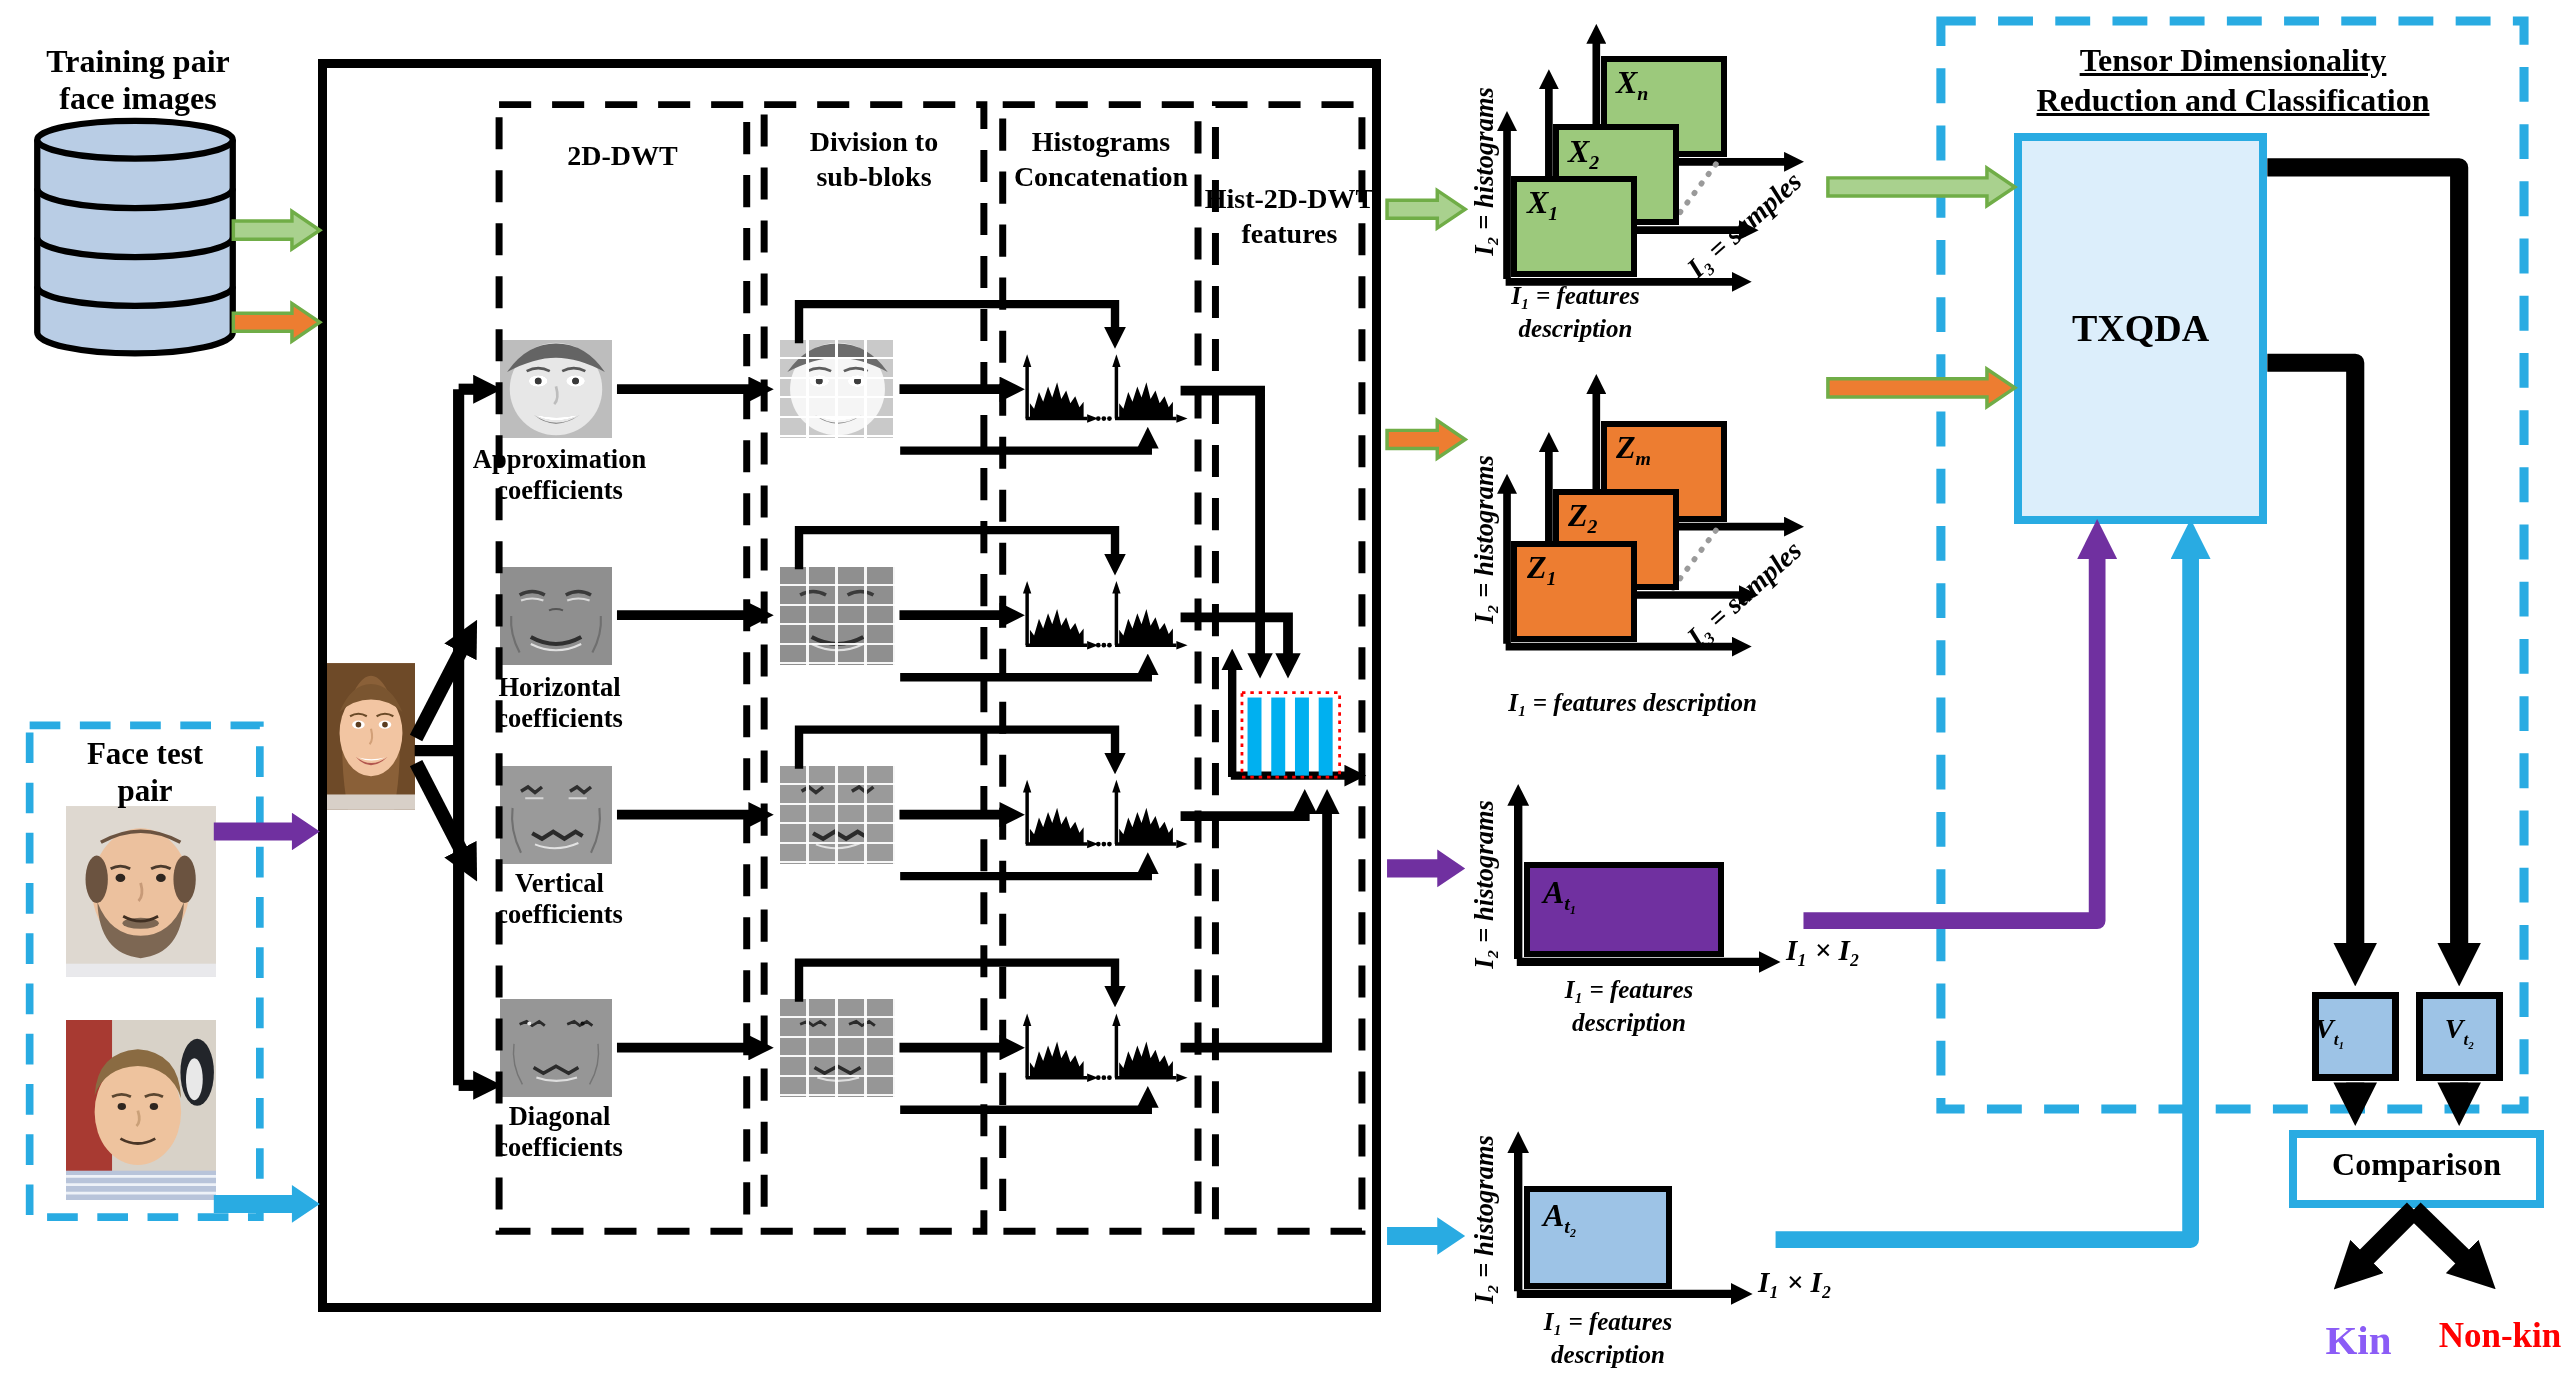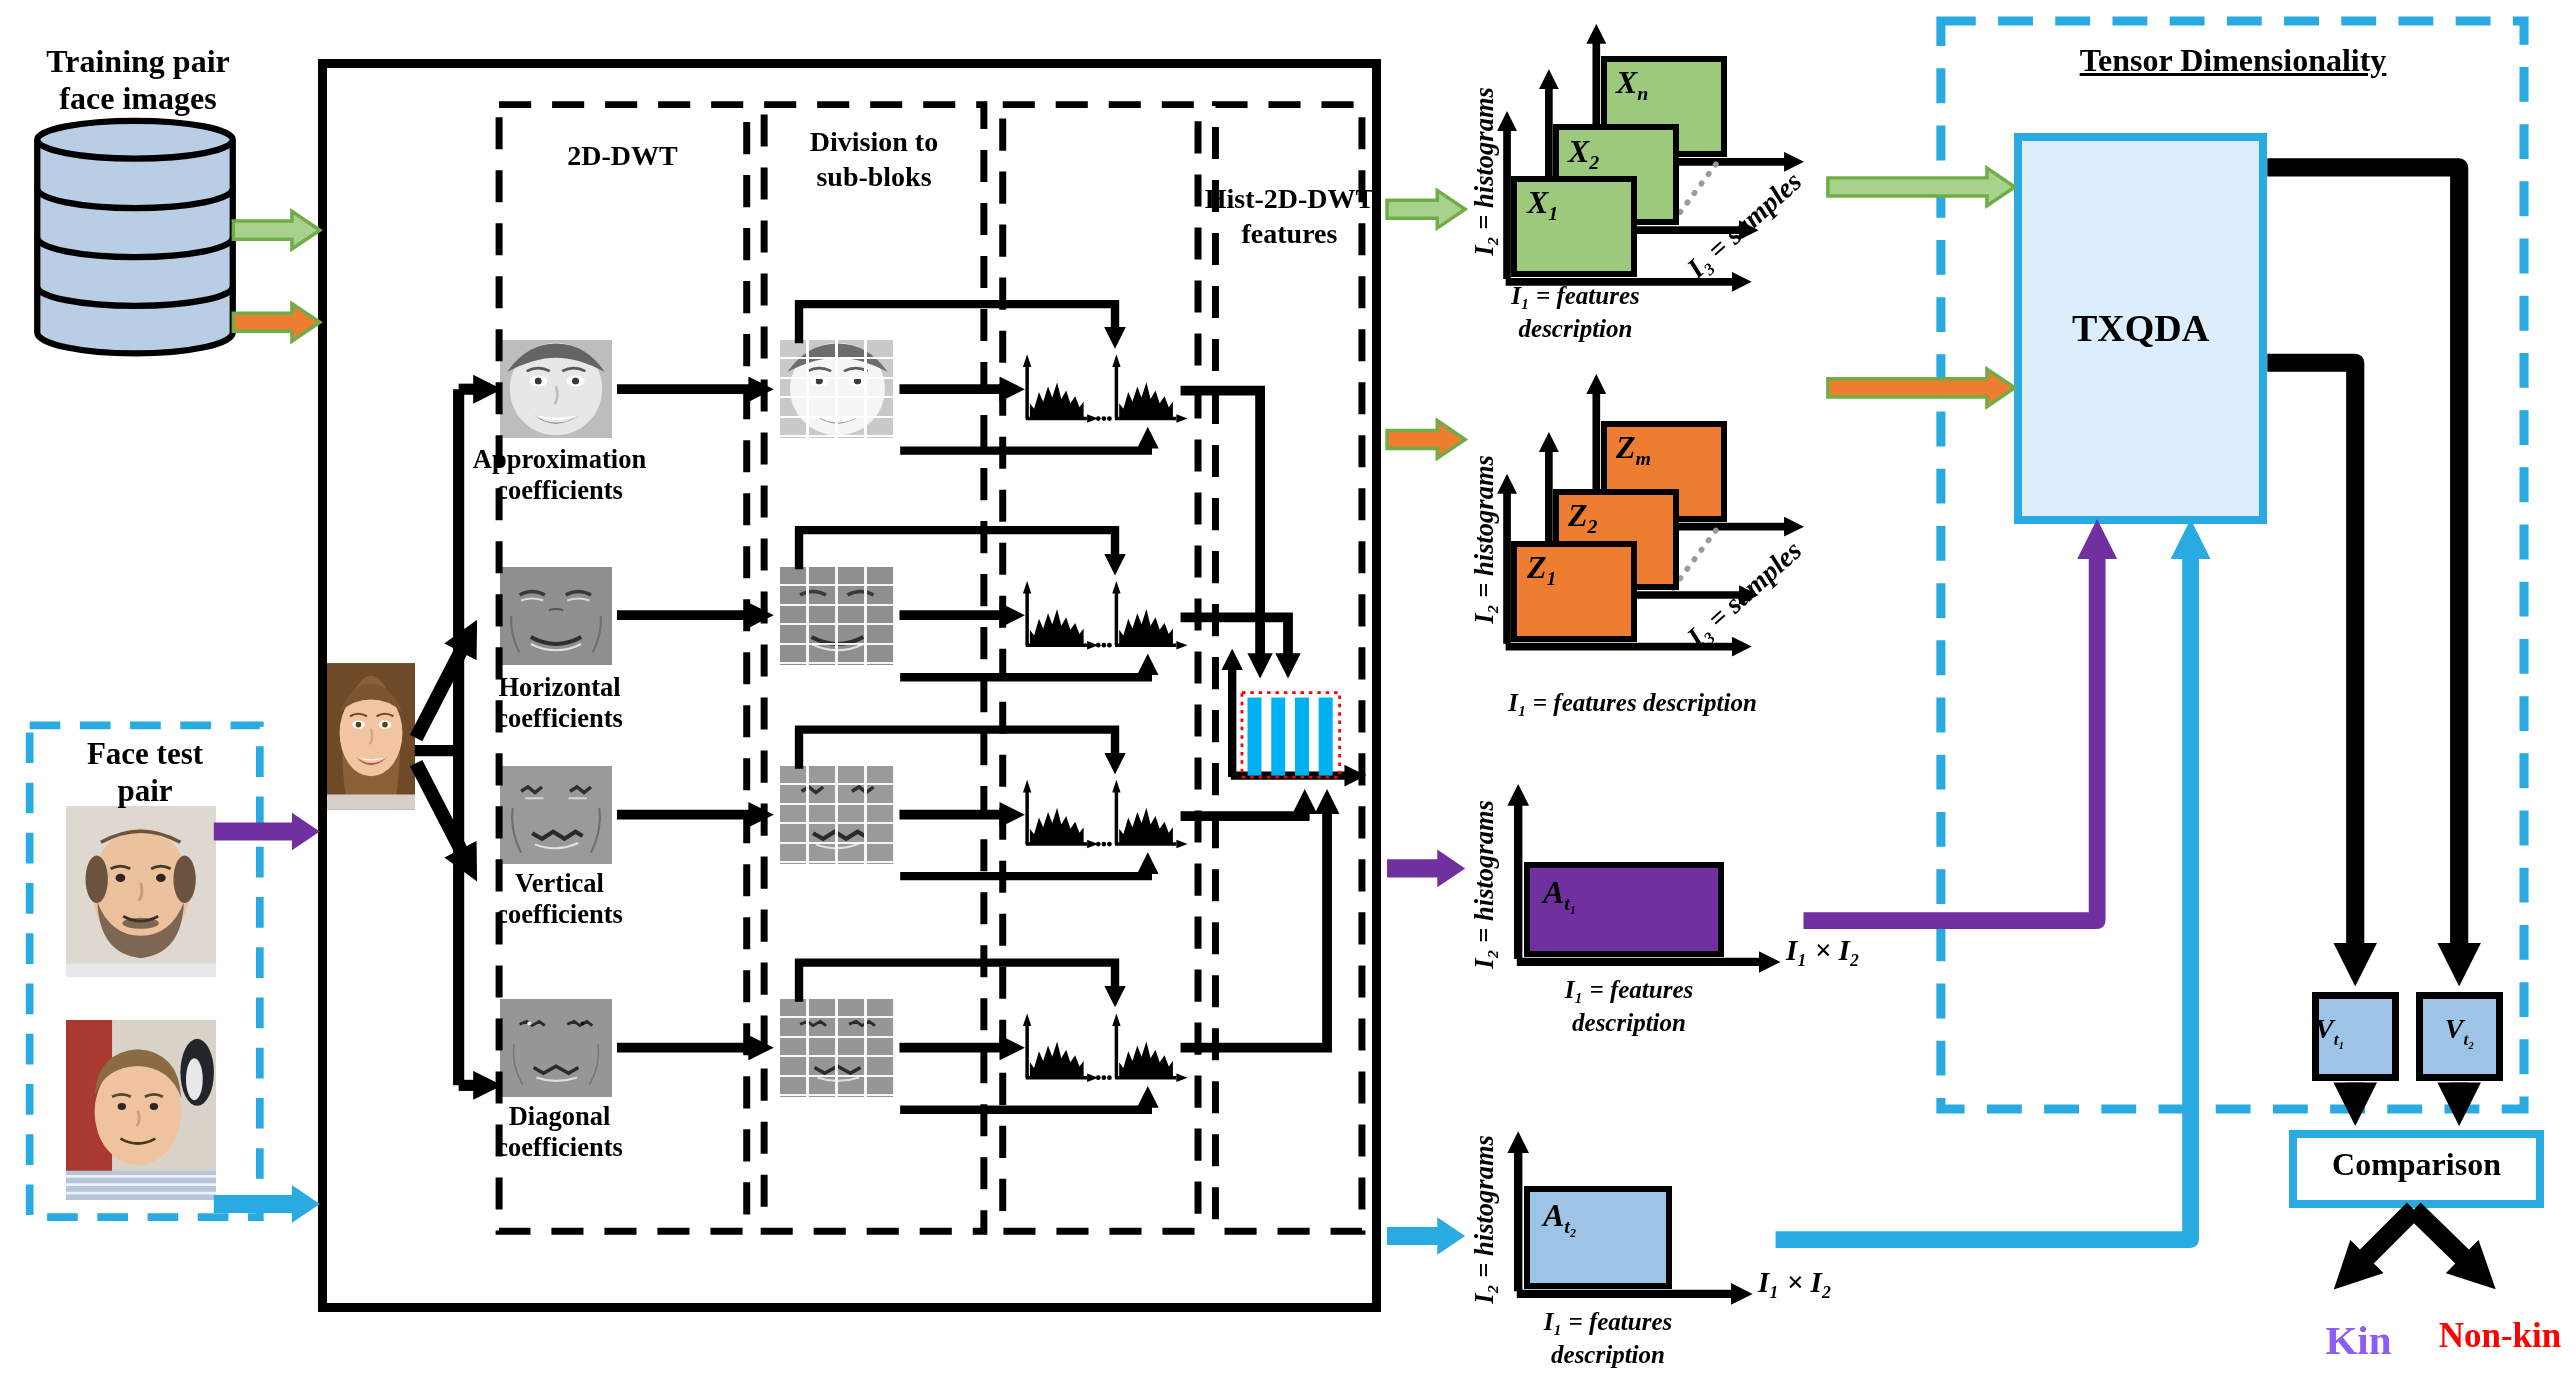--- a/index.html
+++ b/index.html
@@ -367,20 +367,24 @@
     <div>Face test</div>
     <div>pair</div>
   </div>
 
 
   <div class="abs c z4" style="left:502px;top:140px;width:241px;font-size:28px;">2D-DWT</div>
   <div class="abs c z4" style="left:764px;top:124px;width:220px;font-size:28px;line-height:1.25;">
     <div>Division to</div>
     <div>sub-bloks</div>
   </div>
+  <div class="abs c z4" style="left:991px;top:124px;width:220px;font-size:28px;line-height:1.25;">
+    <div>Histograms</div>
+    <div>Concatenation</div>
+  </div>
   <div class="abs c z4" style="left:1204px;top:181px;width:171px;font-size:28px;line-height:1.25;">
     <div>Hist-2D-DWT</div>
     <div>features</div>
   </div>
 
   <div class="abs c z4" style="left:448px;top:444px;width:223px;font-size:26.5px;line-height:1.18;">
     <div>Approximation</div>
     <div>coefficients</div>
   </div>
   <div class="abs c z4" style="left:448px;top:672px;width:223px;font-size:26.5px;line-height:1.18;">
@@ -424,20 +428,21 @@
   <div class="plabel z4" style="left:1543px;top:1197px;font-size:32px;"><span>A</span><sub>t₂</sub></div>
   <div class="abs c z4 math rot" style="left:1366px;top:1204px;width:237px;font-size:26.5px;">I₂ = histograms</div>
   <div class="abs c z4 math" style="left:1514px;top:1306px;width:188px;font-size:25px;line-height:1.3;">
     <div>I₁ = features</div>
     <div>description</div>
   </div>
   <div class="abs z4 math" style="left:1758px;top:1266px;width:140px;font-size:29px;">I₁ × I₂</div>
 
   <div class="abs c z4" style="left:1975px;top:40px;width:516px;font-size:32px;line-height:1.25;text-decoration:underline;">
     <div>Tensor Dimensionality</div>
+    <div>Reduction and Classification</div>
   </div>
   <div class="abs c z4" style="left:2014px;top:306px;width:253px;font-size:38px;">TXQDA</div>
 
   <div class="plabel c z4" style="left:2315px;top:1013px;width:81px;font-size:28px;text-align:left;"><span>V</span><sub>t₁</sub></div>
   <div class="plabel c z4" style="left:2419px;top:1013px;width:81px;font-size:28px;text-align:center;"><span>V</span><sub>t₂</sub></div>
 
   <div class="abs c z4" style="left:2289px;top:1146px;width:255px;font-size:32px;">Comparison</div>
   <div class="abs c z4" style="left:2299px;top:1316px;width:119px;font-size:41px;color:#8b5cf6;">Kin</div>
   <div class="abs c z4" style="left:2418px;top:1316px;width:164px;font-size:35px;color:#FF0000;">Non-kin</div>
 

